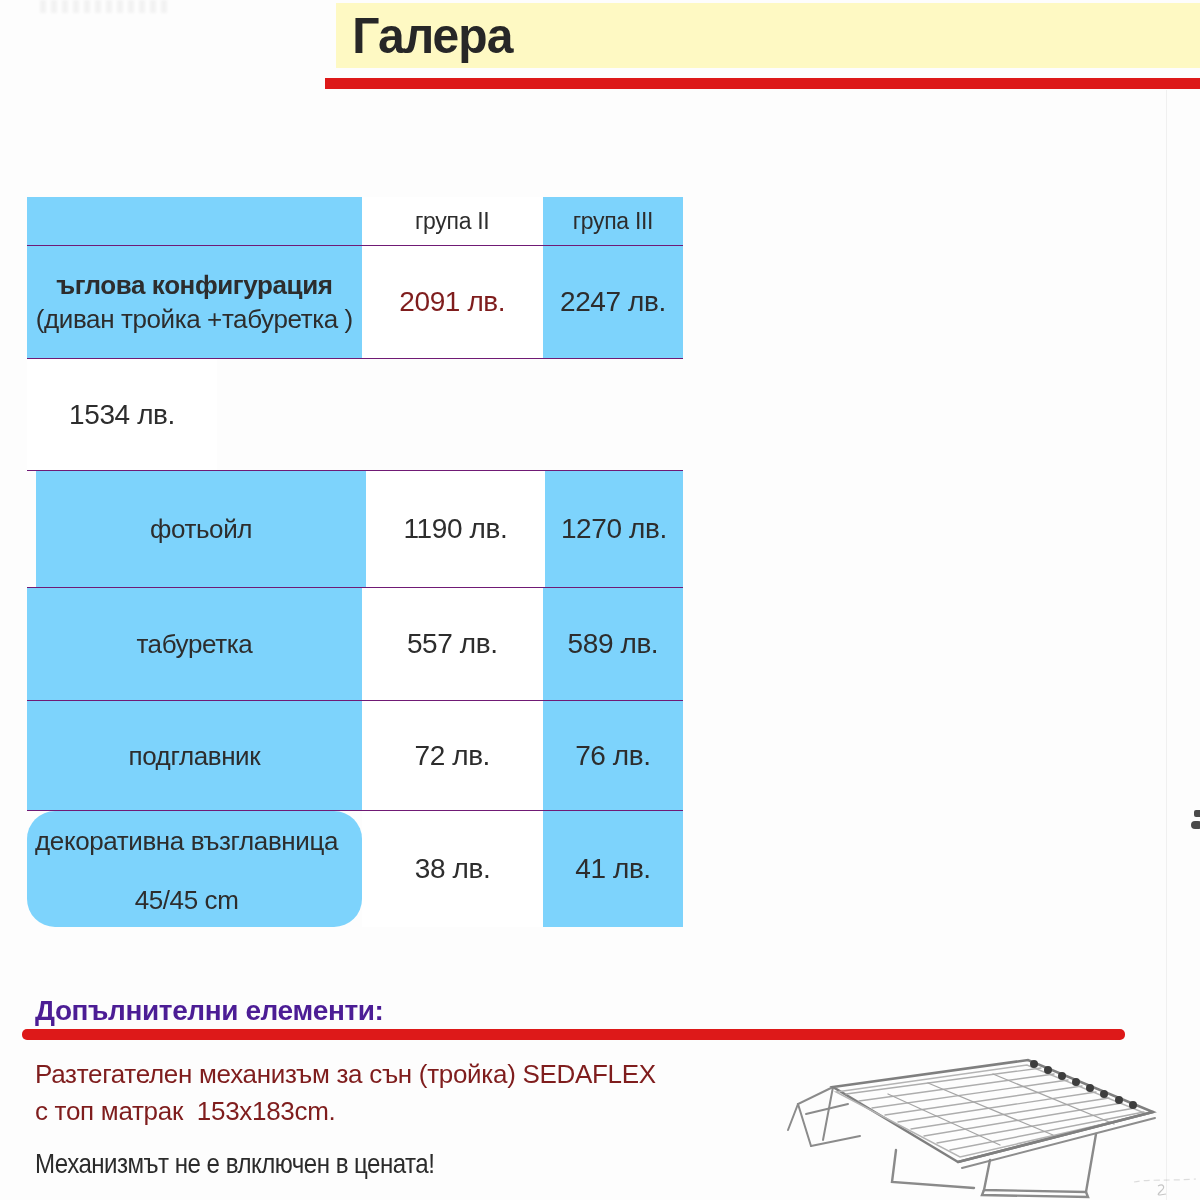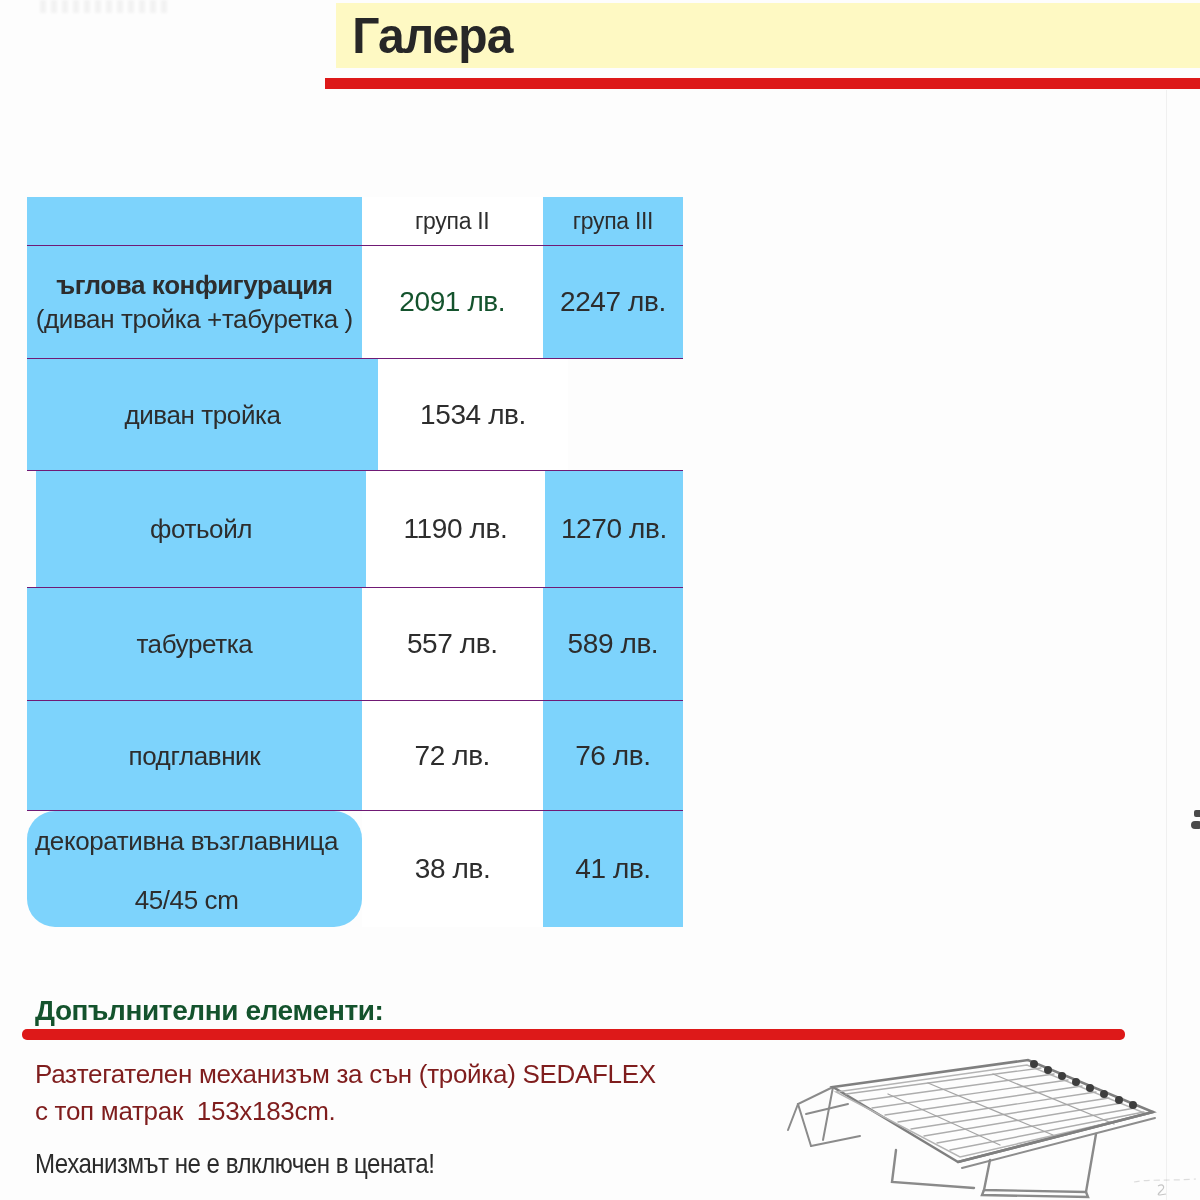--- a/index.html
+++ b/index.html
@@ -44,26 +44,26 @@
   .hdr .cell{font-size:23px;letter-spacing:-.3px;}
   .r1{height:113px;}
   .r2{height:112px;}
   .r3{height:117px;padding-left:9px;}
   .r4{height:113px;}
   .r5{height:110px;}
   .r6{height:117px;}
   .row-label{font-size:26px;letter-spacing:-.4px;line-height:34px;}
   .row-label.bold{font-weight:bold;}
   .price{font-size:28px;letter-spacing:-.4px;}
-  .price-red{color:#14532d;}
+  .price-red{color:#7f1d1d;}
   .r6 .c1.cell{justify-content:space-between;padding:13px 16px 10px 0;border-radius:28px;}
   
   .extras-heading{
     position:absolute;left:35px;top:995px;
-    font-size:28px;font-weight:bold;letter-spacing:-.4px;color:#14532d;
+    font-size:28px;font-weight:bold;letter-spacing:-.4px;color:#4c1d95;
   }
   .red-rule-bottom{
     position:absolute;left:22px;top:1029px;width:1103px;height:11px;
     background:#dd1919;border-radius:5px;
   }
   .extras-text{
     position:absolute;left:35px;top:1056px;
     font-size:26px;line-height:37px;letter-spacing:-.3px;color:#7f1d1d;
     white-space:pre;
   }
@@ -110,23 +110,20 @@
     </div>
     <div class="cell c2">
       <span class="price price-red">2091 лв.</span>
     </div>
     <div class="cell c3 gray">
       <span class="price">2247 лв.</span>
     </div>
   </div>
 
   <div class="trow sep r2">
-    <div class="cell c1 gray">
-      <span class="row-label">диван тройка</span>
-    </div>
     <div class="cell c2">
       <span class="price">1534 лв.</span>
     </div>
   </div>
 
   <div class="trow sep r3">
     <div class="cell c1 gray">
       <span class="row-label">фотьойл</span>
     </div>
     <div class="cell c2">

